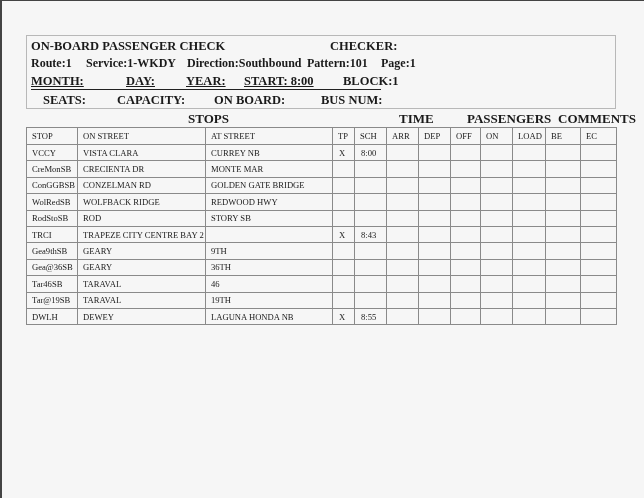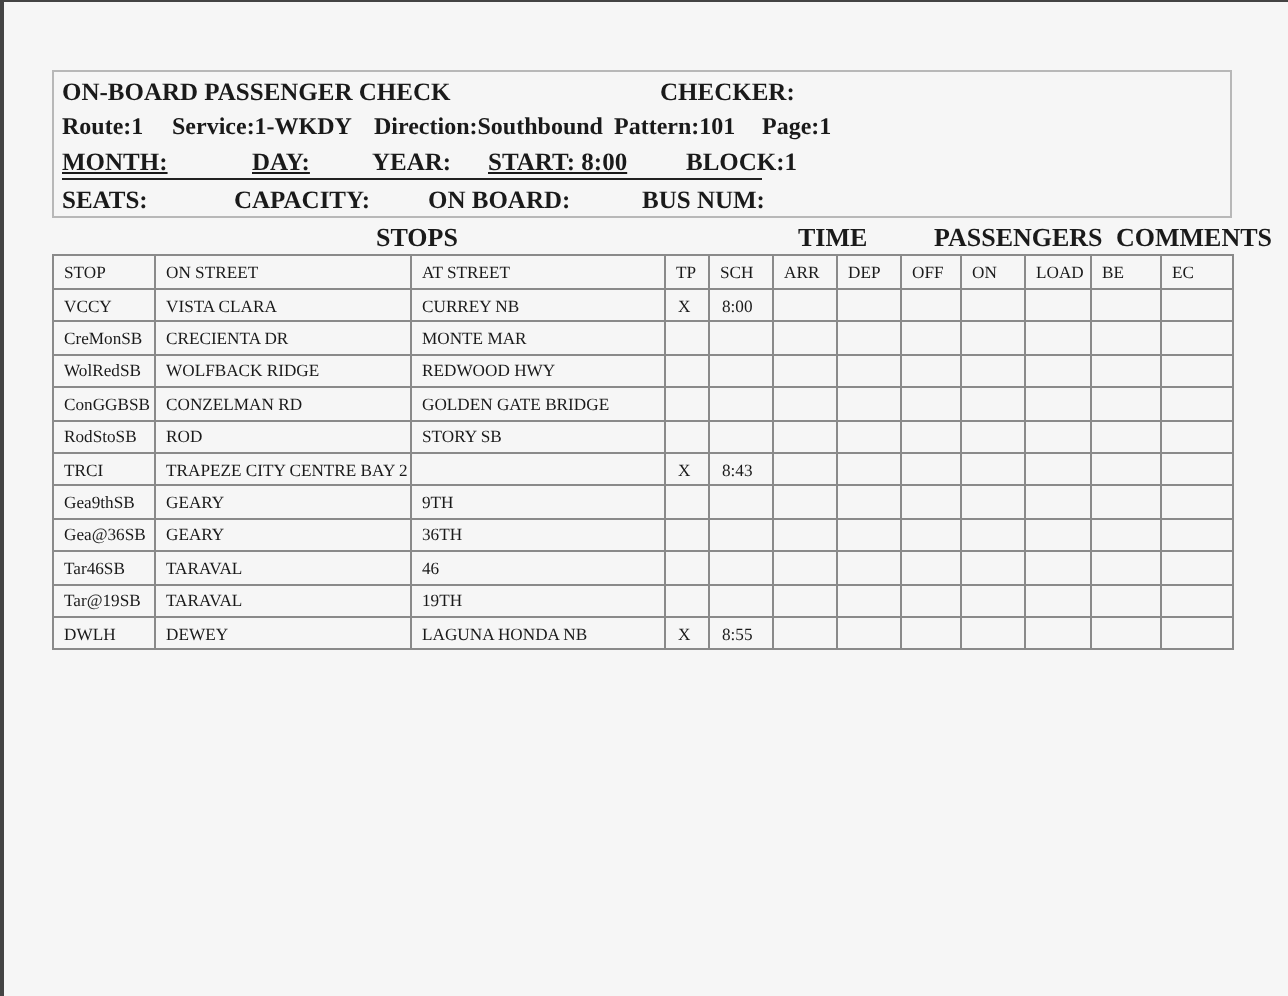--- a/index.html
+++ b/index.html
@@ -71,26 +71,26 @@
     <span style="left:0">Route:1</span>
     <span style="left:55px">Service:1-WKDY</span>
     <span style="left:156px">Direction:Southbound</span>
     <span style="left:276px">Pattern:101</span>
     <span style="left:350px">Page:1</span>
   </div>
   <div class="underline-row"></div>
   <div class="hline l3" style="width:580px;">
     <span style="left:0;text-decoration:underline">MONTH:</span>
     <span style="left:95px;text-decoration:underline">DAY:</span>
-    <span style="left:155px;">YEAR:</span>
+    <span style="left:155px;text-decoration:underline">YEAR:</span>
     <span style="left:213px;text-decoration:underline">START: 8:00</span>
     <span style="left:312px">BLOCK:1</span>
   </div>
   <div class="hline l4" style="width:580px;">
-    <span style="left:0">SEATS:</span>
+    <span style="left:12px">SEATS:</span>
     <span style="left:86px">CAPACITY:</span>
     <span style="left:183px">ON BOARD:</span>
     <span style="left:290px">BUS NUM:</span>
   </div>
 </div>
 
 <div class="section-label" style="left:174px">STOPS</div>
 <div class="section-label" style="left:385px">TIME</div>
 <div class="section-label" style="left:453px">PASSENGERS</div>
 <div class="section-label" style="left:544px">COMMENTS</div>
@@ -149,37 +149,37 @@
         <td class="center"></td>
         <td></td>
         <td></td>
         <td></td>
         <td></td>
         <td></td>
         <td></td>
         <td></td>
       </tr>
       <tr>
+        <td>ConGGBSB</td>
+        <td>CONZELMAN RD</td>
+        <td>GOLDEN GATE BRIDGE</td>
+        <td class="center"></td>
+        <td class="center"></td>
+        <td></td>
+        <td></td>
+        <td></td>
+        <td></td>
+        <td></td>
+        <td></td>
+        <td></td>
+      </tr>
+      <tr>
         <td>WolRedSB</td>
         <td>WOLFBACK RIDGE</td>
         <td>REDWOOD HWY</td>
-        <td class="center"></td>
-        <td class="center"></td>
-        <td></td>
-        <td></td>
-        <td></td>
-        <td></td>
-        <td></td>
-        <td></td>
-        <td></td>
-      </tr>
-      <tr>
-        <td>ConGGBSB</td>
-        <td>CONZELMAN RD</td>
-        <td>GOLDEN GATE BRIDGE</td>
         <td class="center"></td>
         <td class="center"></td>
         <td></td>
         <td></td>
         <td></td>
         <td></td>
         <td></td>
         <td></td>
         <td></td>
       </tr>

